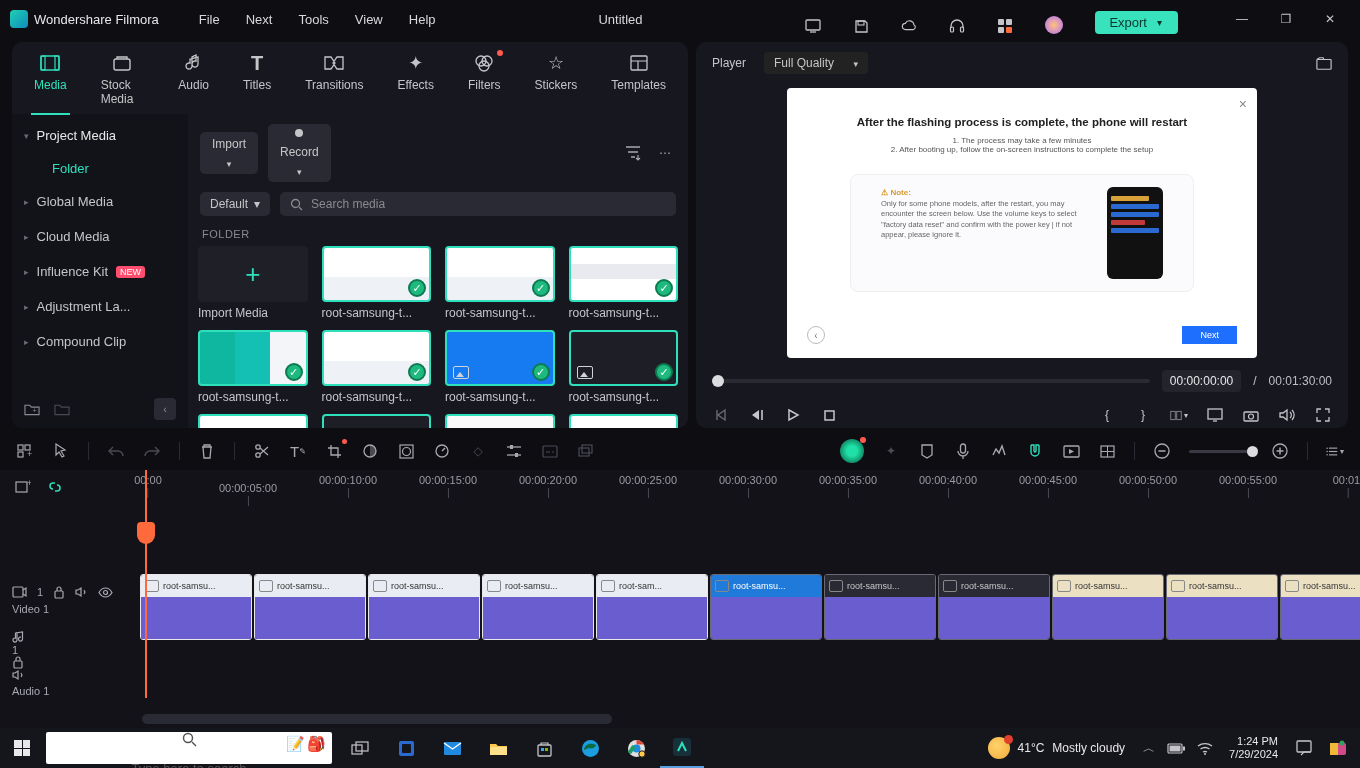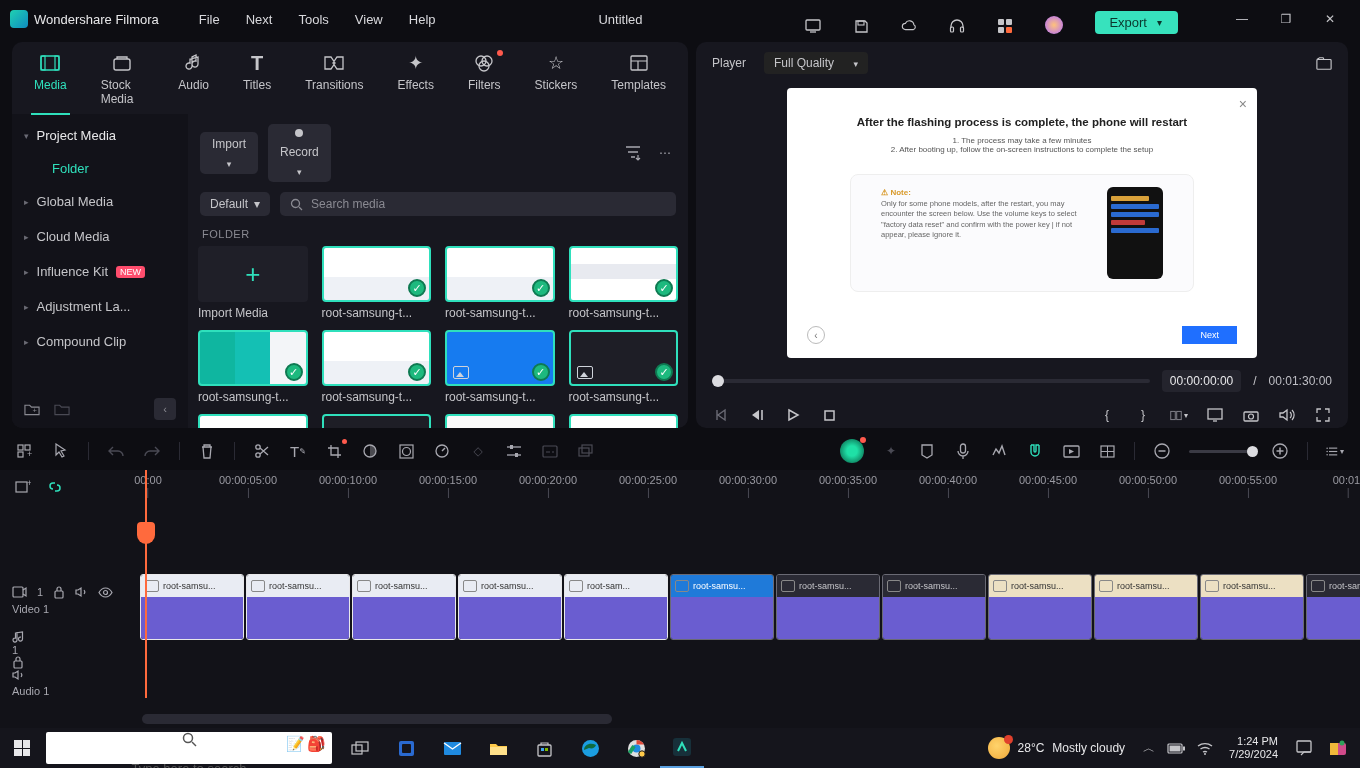--- a/index.html
+++ b/index.html
@@ -131,21 +131,21 @@
 .playhead .head{position:absolute;top:52px;left:-8px;width:18px;height:22px;background:#ff6a3d;border-radius:4px 4px 9px 9px;}
 
 .track-area{flex:1;display:flex;overflow:hidden;}
 .track-heads{width:140px;display:flex;flex-direction:column;}
 .track-head{display:flex;align-items:center;gap:10px;padding:6px 12px;color:#a8a8b0;font-size:11px;}
 .track-head.video{height:72px;flex-direction:column;align-items:flex-start;gap:4px;justify-content:center;}
 .track-head.video .row{display:flex;gap:10px;align-items:center;}
 .track-head.audio{height:54px;flex-direction:column;align-items:flex-start;gap:4px;justify-content:center;}
 .tracks{flex:1;position:relative;}
 .video-track{position:absolute;left:0;right:0;top:70px;height:66px;display:flex;gap:2px;padding-right:10px;}
-.clip{width:104px;border:1px solid #6a6a74;border-radius:3px;overflow:hidden;display:flex;flex-direction:column;background:#1a1a22;flex-shrink:0;}
+.clip{width:112px;border:1px solid #6a6a74;border-radius:3px;overflow:hidden;display:flex;flex-direction:column;background:#1a1a22;flex-shrink:0;}
 .clip.sel{border-color:#e8e8ea;}
 .clip-top{height:22px;background:#e9ecf3;display:flex;align-items:center;gap:4px;padding:0 4px;font-size:9px;color:#333;white-space:nowrap;overflow:hidden;}
 .clip-top.dark{background:#2a2a34;color:#c5c5c9;}
 .clip-top.blue{background:#1f7ad9;color:#fff;}
 .clip-top.tan{background:#ece0c3;}
 .clip-top .mini{width:14px;height:12px;border:1px solid #888;border-radius:2px;flex-shrink:0;}
 .clip-bot{flex:1;background:#6a5dd0;}
 .hscroll{position:absolute;left:2px;bottom:4px;height:10px;width:470px;background:#2a2a34;border-radius:5px;}
 
 
@@ -727,21 +727,21 @@
           <svg width="16" height="16" viewBox="0 0 16 16">
             <path d="M6 10a3 3 0 010-6h2M10 6a3 3 0 010 6H8" fill="none" stroke="#2fe0bc" stroke-width="1.5"></path>
           </svg>
         </span>
     </div>
     <div class="ruler" id="ruler">
         <div class="tick" style="left: 8px;">
           <span class="lab">00:00</span>
           <span class="maj"></span>
         </div>
-        <div class="tick" style="left: 108px;">
+        <div class="tick" style="left: 108px; margin-top: 8px;">
           <span class="lab">00:00:05:00</span>
           <span class="maj"></span>
         </div>
         <div class="tick" style="left: 208px;">
           <span class="lab">00:00:10:00</span>
           <span class="maj"></span>
         </div>
         <div class="tick" style="left: 308px;">
           <span class="lab">00:00:15:00</span>
           <span class="maj"></span>
@@ -1004,21 +1004,21 @@
     <div class="tb-ico" style="border-bottom:2px solid #5aa0e0">
         <svg width="18" height="18" viewBox="0 0 18 18">
           <rect width="18" height="18" rx="3" fill="#17303a"></rect>
           <path d="M5 13l4-8 4 8" fill="none" stroke="#2fe0bc" stroke-width="2"></path>
         </svg>
       </div>
   </div>
   <div class="tb-spacer"></div>
   <div class="weather">
     <span class="sun"></span>
-    <span>28°C</span>
+    <span>41°C</span>
     <span>Mostly cloudy</span>
   </div>
   <div class="systray">
     <span>︿</span>
     <span>
         <svg width="18" height="11" viewBox="0 0 18 11">
           <rect x="1" y="1" width="14" height="9" rx="1" fill="none" stroke="#c5c5c9" stroke-width="1.2"></rect>
           <rect x="16" y="3.5" width="2" height="4" fill="#c5c5c9"></rect>
           <rect x="2.5" y="2.5" width="11" height="6" fill="#c5c5c9"></rect>
         </svg>

